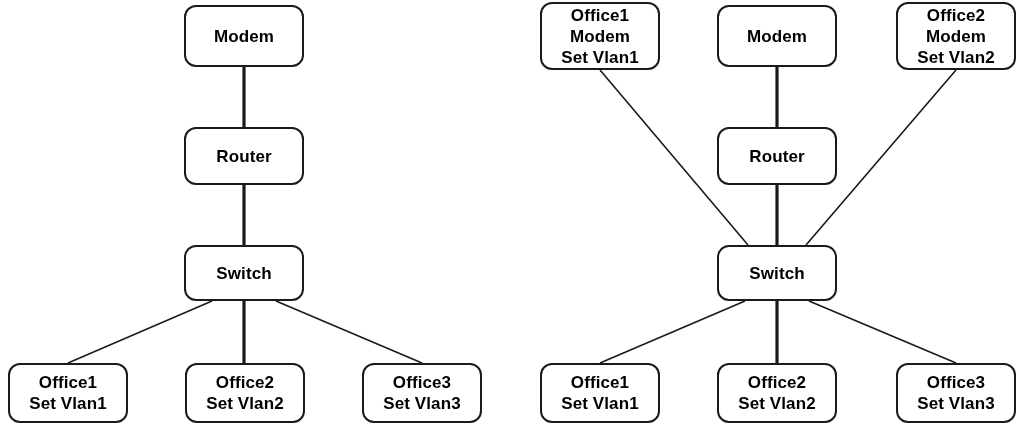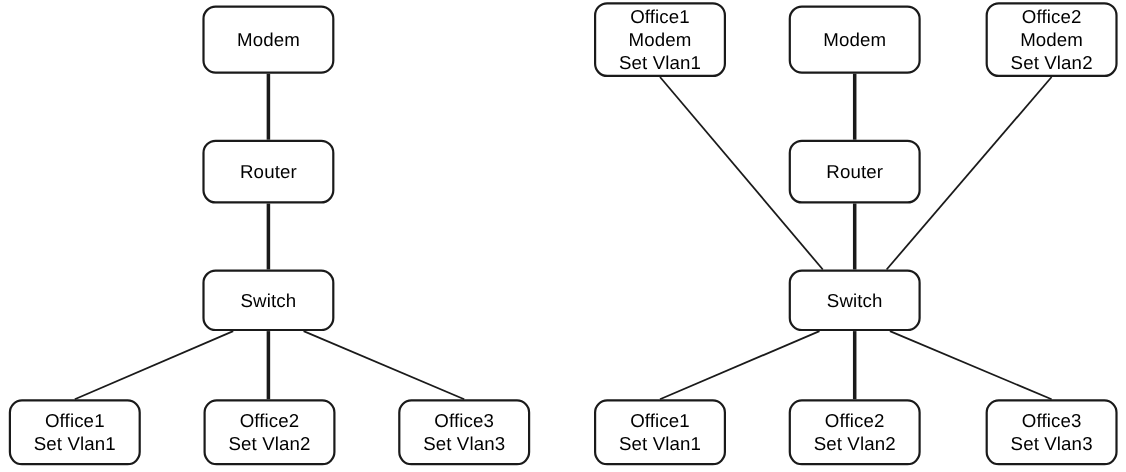--- a/index.html
+++ b/index.html
@@ -33,20 +33,21 @@
     display: flex;
     flex-direction: column;
     align-items: center;
     justify-content: center;
     text-align: center;
     color: #000000;
     font-size: 17px;
     line-height: 21px;
     z-index: 2;
     letter-spacing: 0.1px;
+    font-weight: bold;
   }
   .node .line {
     display: block;
     white-space: nowrap;
   }
 </style>
 </head>
 <body>
 
 <div id="canvas">

